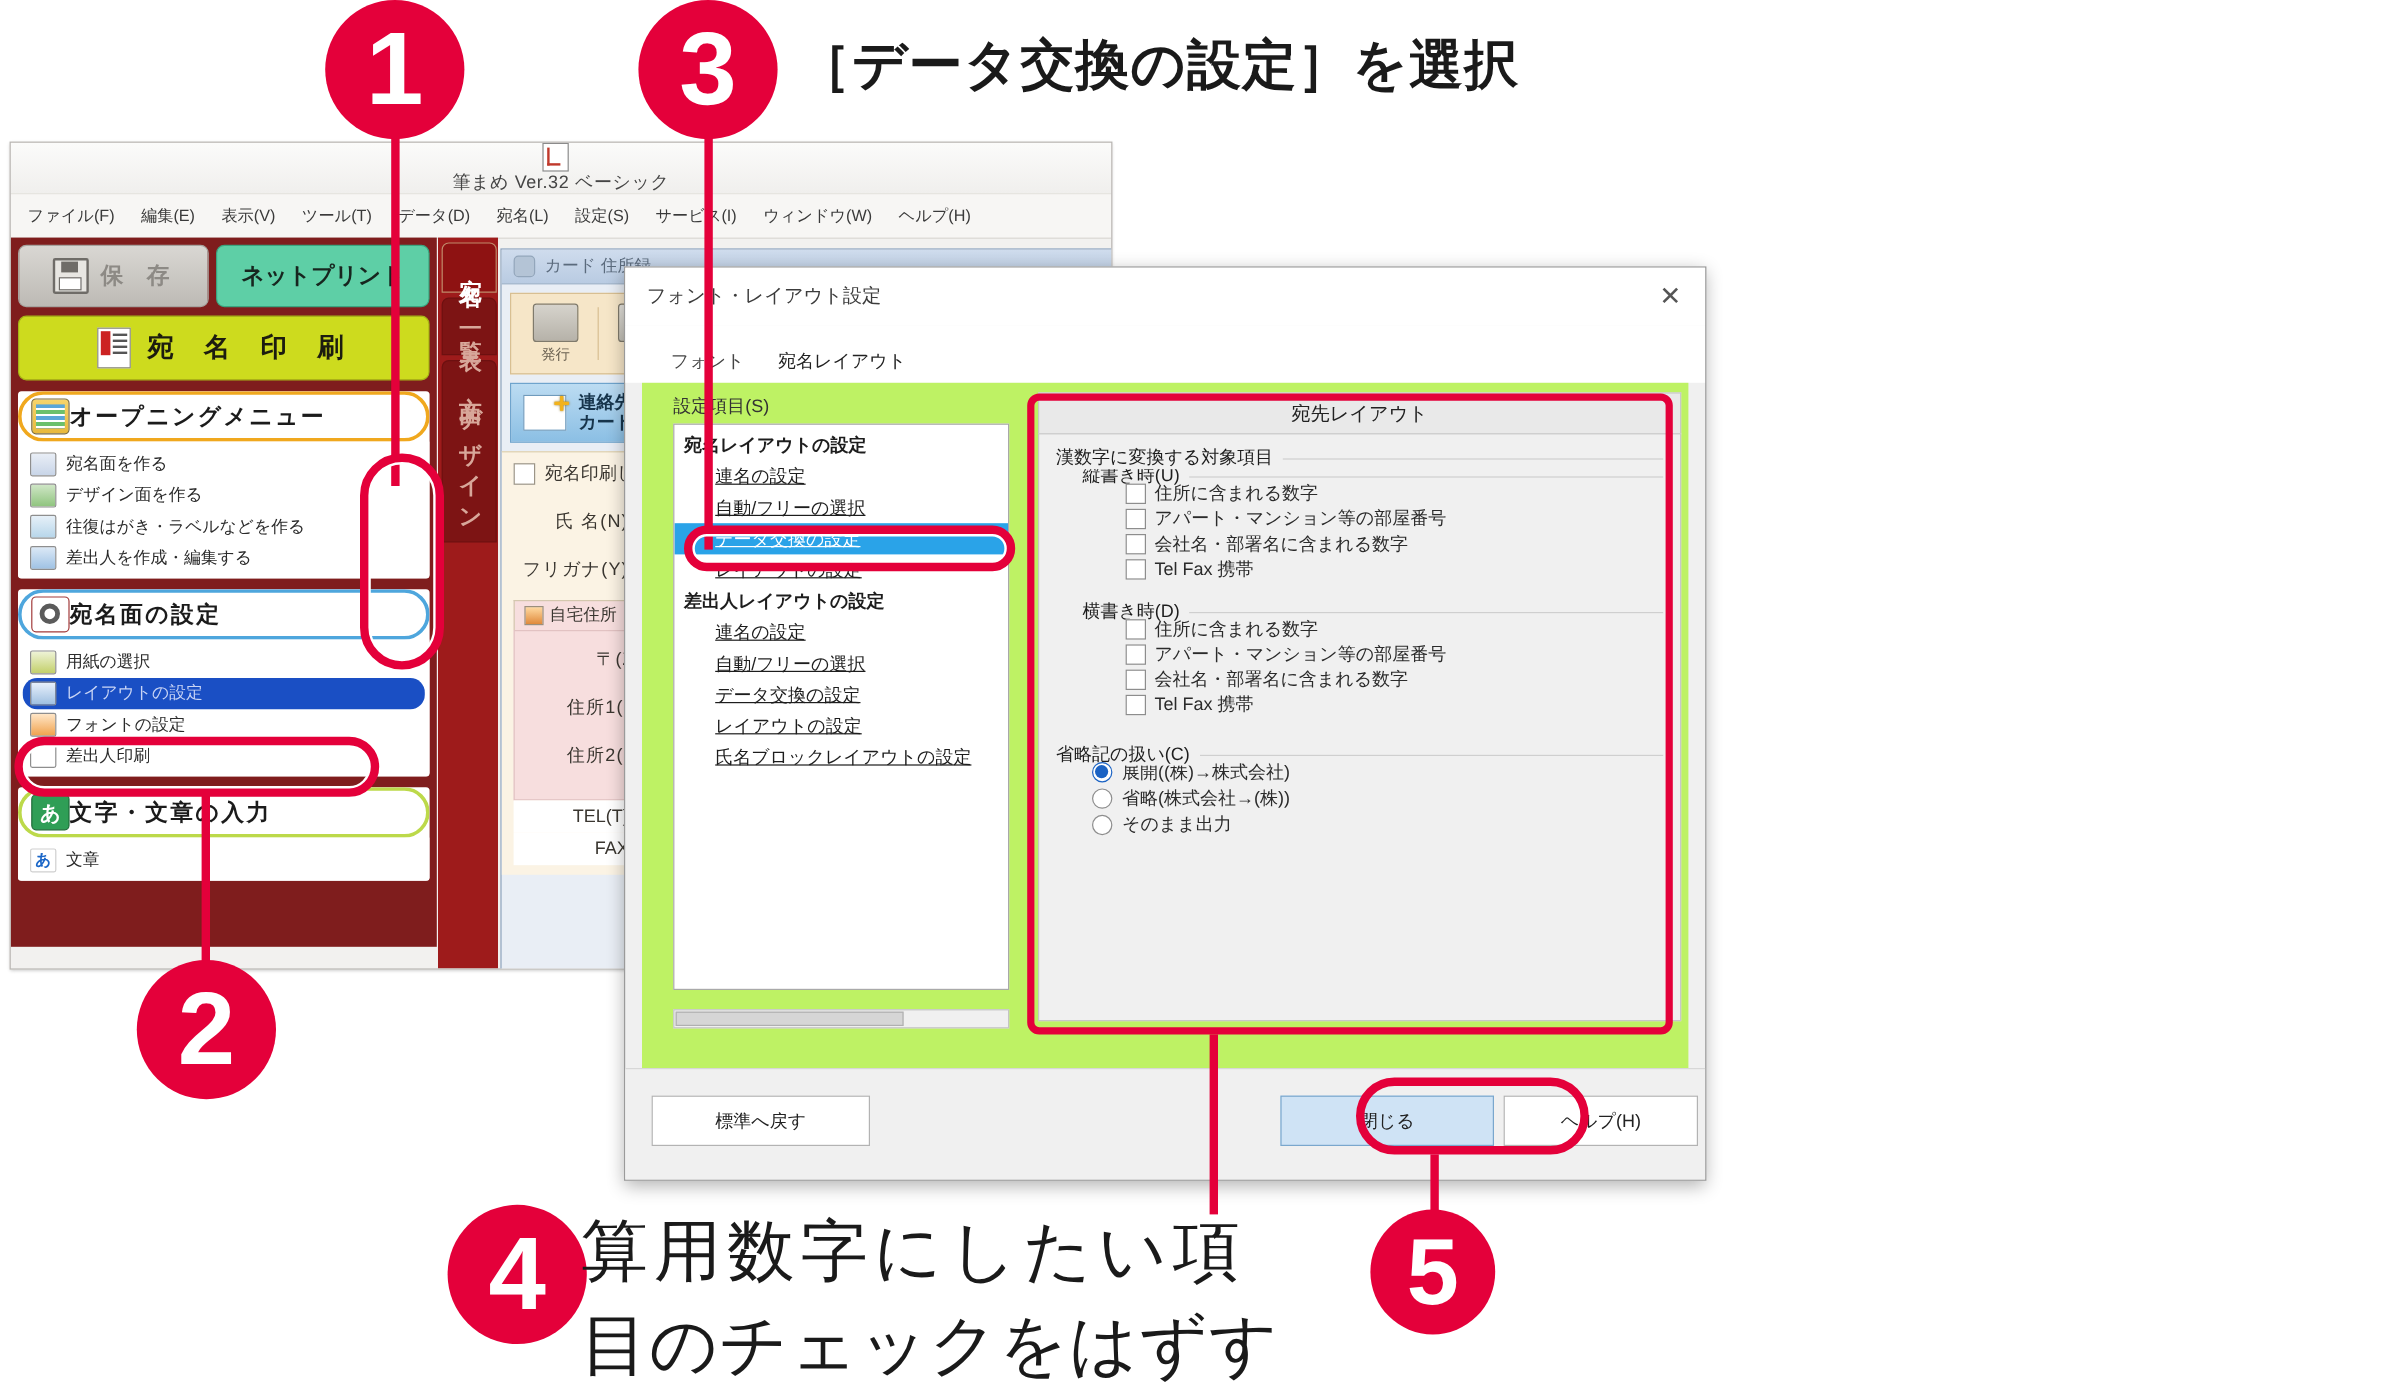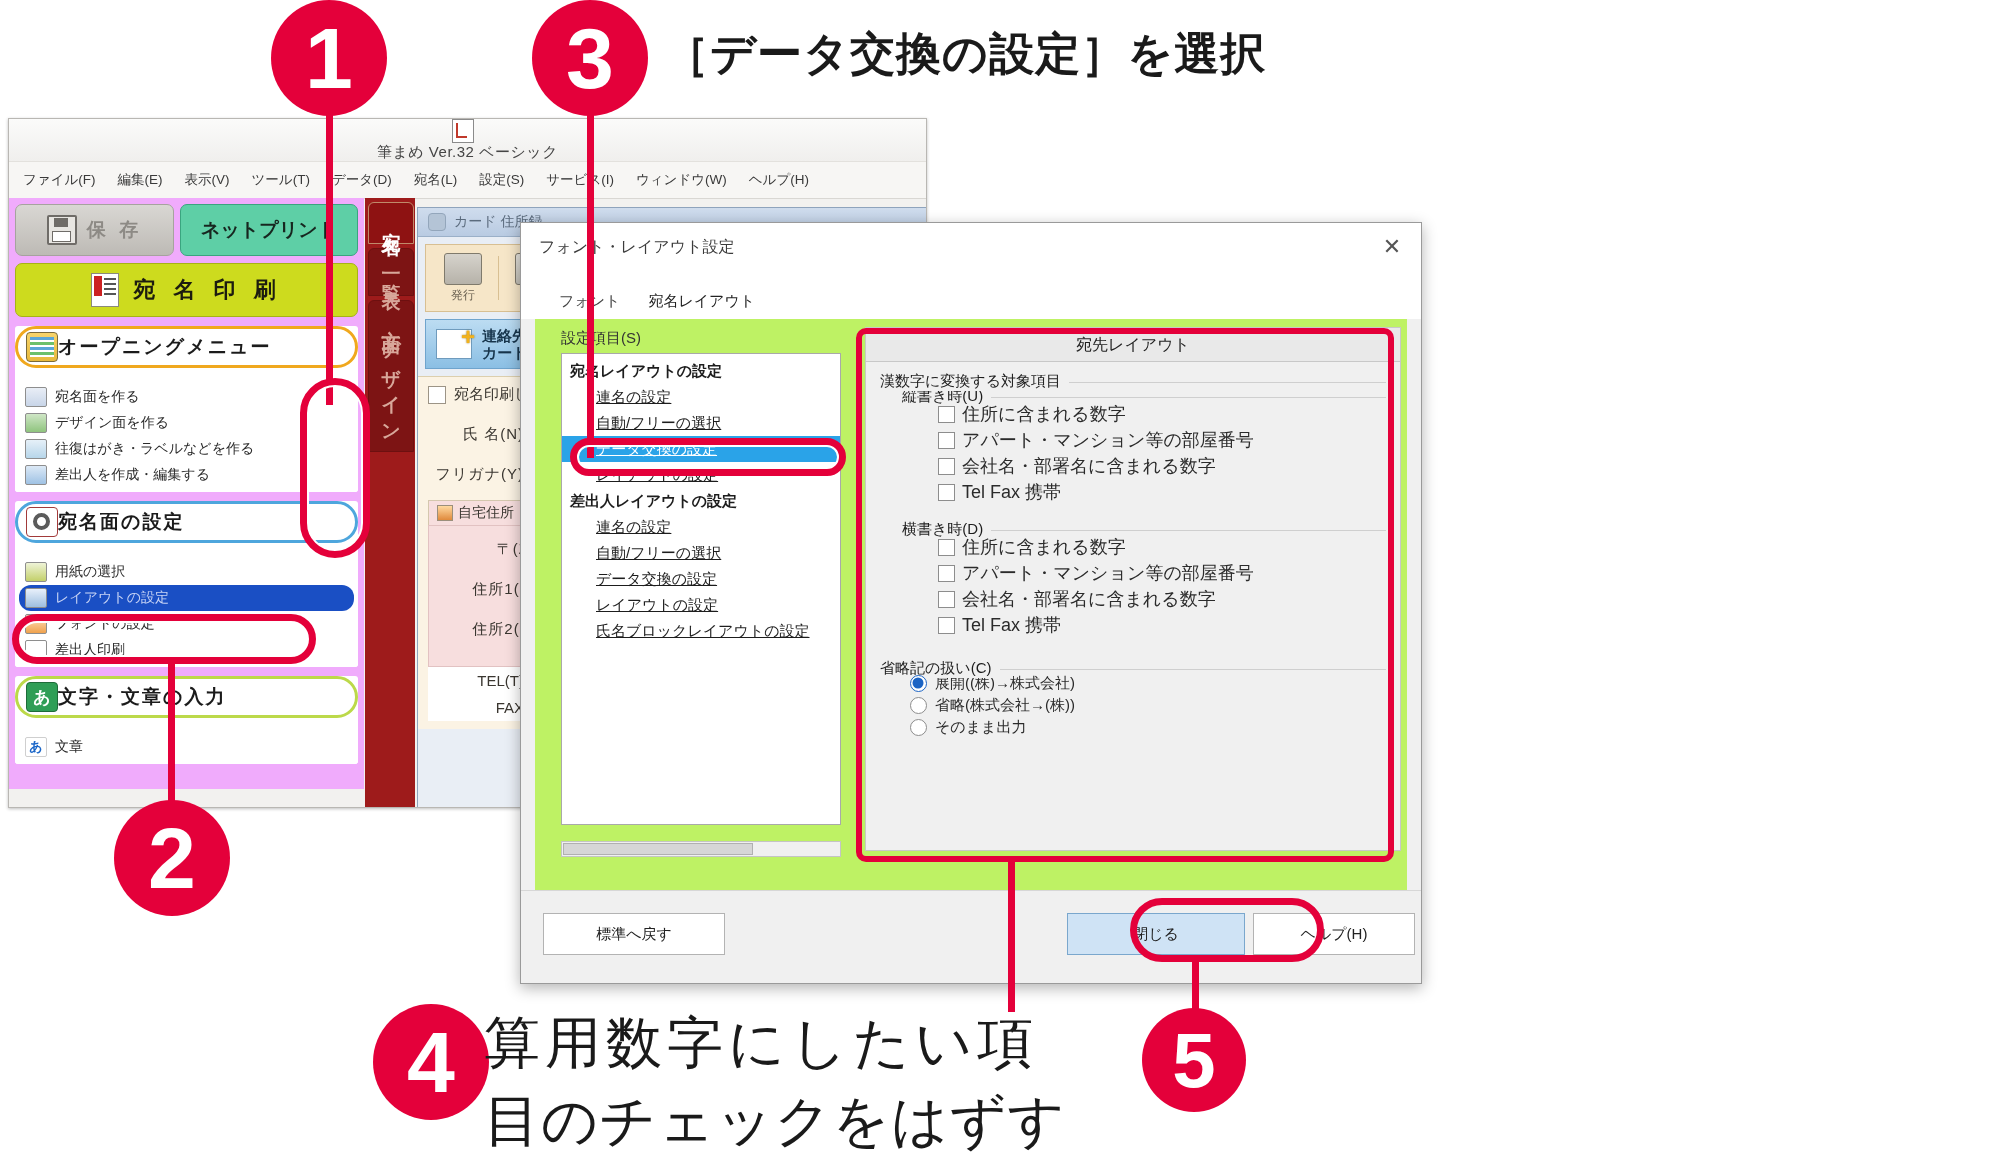--- a/index.html
+++ b/index.html
@@ -50,21 +50,21 @@
 
   #app-menubar{
     height:36px;background:#f7f6f4;display:flex;align-items:center;
     padding:0 14px;gap:22px;border-bottom:1px solid #d9d7d3;
   }
   .menu-item{font-size:13.5px;color:#3a3a3a;white-space:nowrap;}
 
   
   #left-rail{
     position:absolute;left:0;top:79px;width:355px;bottom:18px;
-    background:#f0abfc;padding:6px 6px 0 6px;box-sizing:border-box;
+    background:#7f1d1d;padding:6px 6px 0 6px;box-sizing:border-box;font-family:Liberation Mono, monospace;
   }
   .rail-row{display:flex;gap:6px;margin-bottom:7px;}
   .btn-save{
     flex:1;height:50px;background:linear-gradient(#d9d7d3,#bdbab5);
     border:1px solid #a6a39e;border-radius:7px;
     display:flex;align-items:center;justify-content:center;gap:10px;
     color:#8d8a85;font-size:19px;font-weight:bold;letter-spacing:4px;
   }
   .floppy{width:26px;height:26px;border:2.5px solid #6f6c68;background:#e8e6e2;position:relative;flex:none;border-radius:2px;}
   .floppy:before{content:"";position:absolute;left:5px;top:1px;width:14px;height:9px;background:#6f6c68;}
@@ -94,21 +94,21 @@
   .group-head.blue{background:#ffffff;border-color:#4ea6dd;}
   .group-head.green{background:#ffffff;border-color:#bcd94a;}
   .gh-icon{width:30px;height:28px;border-radius:4px;flex:none;position:relative;border:1.5px solid #7a6a3a;}
   .gh-icon.i-open{background:linear-gradient(#f7d46b,#e8b93c);}
   .gh-icon.i-open:after{content:"";position:absolute;left:3px;top:4px;right:3px;bottom:4px;background:repeating-linear-gradient(#5aa6d8 0 3px,#fff 3px 5px,#6cc06c 5px 8px,#fff 8px 10px);}
   .gh-icon.i-gear{background:#ffffff;border-color:#a23a3a;}
   .gh-icon.i-gear:after{content:"";position:absolute;left:6px;top:5px;width:17px;height:17px;border-radius:50%;border:4px solid #5b5b5b;box-sizing:border-box;}
   .gh-icon.i-aa{background:#2f9e56;border-color:#1e6b39;color:#fff;display:flex;align-items:center;justify-content:center;font-size:17px;font-weight:bold;}
   .gh-label{font-size:19px;font-weight:bold;color:#1b1b1b;letter-spacing:2px;}
 
-  .sub-list{padding:16px 4px 4px 4px;background:#fff;}
+  .sub-list{padding:6px 4px 4px 4px;background:#fff;}
   .sub-item{
     height:26px;display:flex;align-items:center;gap:8px;padding:0 6px;border-radius:12px;
     font-size:14px;color:#2b2b2b;white-space:nowrap;
   }
   .sub-item.selected{background:#1a4fc4;color:#c8d4f5;}
   .si-icon{width:20px;height:18px;border:1px solid #8e8e8e;background:#fff;flex:none;position:relative;border-radius:2px;}
   .si-icon.v1{background:linear-gradient(#e9eef6,#c8d5e8);}
   .si-icon.v2{background:linear-gradient(#cfe6c6,#8fc47e);}
   .si-icon.v3{background:linear-gradient(#e6f0f8,#b7d6ea);}
   .si-icon.v4{background:linear-gradient(#dce9f6,#9fc2e4);}
@@ -204,21 +204,21 @@
   #right-panel{position:absolute;left:330px;top:8px;right:6px;bottom:40px;}
   #rp-header{
     height:34px;background:#e9e9e9;border:1px solid #c8c8c8;border-bottom:none;
     display:flex;align-items:center;justify-content:center;font-size:16px;color:#222;
   }
   #rp-body{position:absolute;left:0;right:0;top:34px;bottom:0;background:#f0f0f0;border:1px solid #c8c8c8;padding:10px 14px;box-sizing:border-box;}
   .fieldset{margin-bottom:4px;}
   .fs-legend{font-size:15px;color:#1d1d1d;position:relative;padding-right:8px;display:inline-block;background:#f0f0f0;}
   .fs-rule{height:1px;background:#cfcfcf;margin-top:-9px;margin-bottom:4px;}
   .sub-legend{font-size:15px;color:#1d1d1d;margin-left:22px;display:inline-block;background:#f0f0f0;padding-right:8px;}
-  .chk-row{display:flex;align-items:center;gap:7px;margin:2px 0 2px 58px;font-size:18px;color:#2b2b2b;white-space:nowrap;}
+  .chk-row{display:flex;align-items:center;gap:7px;margin:2px 0 2px 58px;font-size:15px;color:#2b2b2b;white-space:nowrap;}
   .chk-box{width:15px;height:15px;border:1px solid #8d8d8d;background:#ffffff;flex:none;}
   .rad-row{display:flex;align-items:center;gap:8px;margin:3px 0 3px 30px;font-size:15px;color:#2b2b2b;white-space:nowrap;}
   .rad{width:15px;height:15px;border-radius:50%;border:1px solid #8d8d8d;background:#ffffff;flex:none;position:relative;}
   .rad.on{border-color:#1b63c4;background:#ffffff;}
   .rad.on:after{content:"";position:absolute;left:2.5px;top:2.5px;width:8px;height:8px;border-radius:50%;background:#1b63c4;box-shadow:0 0 0 1.5px #1b63c4;}
 
   #dlg-footer{position:absolute;left:0;right:0;bottom:0;height:92px;border-top:1px solid #d7d7d7;background:#f0f0f0;}
   .dbtn{
     position:absolute;height:40px;background:#ffffff;border:1px solid #b3b3b3;
     display:flex;align-items:center;justify-content:center;font-size:15px;color:#222;

